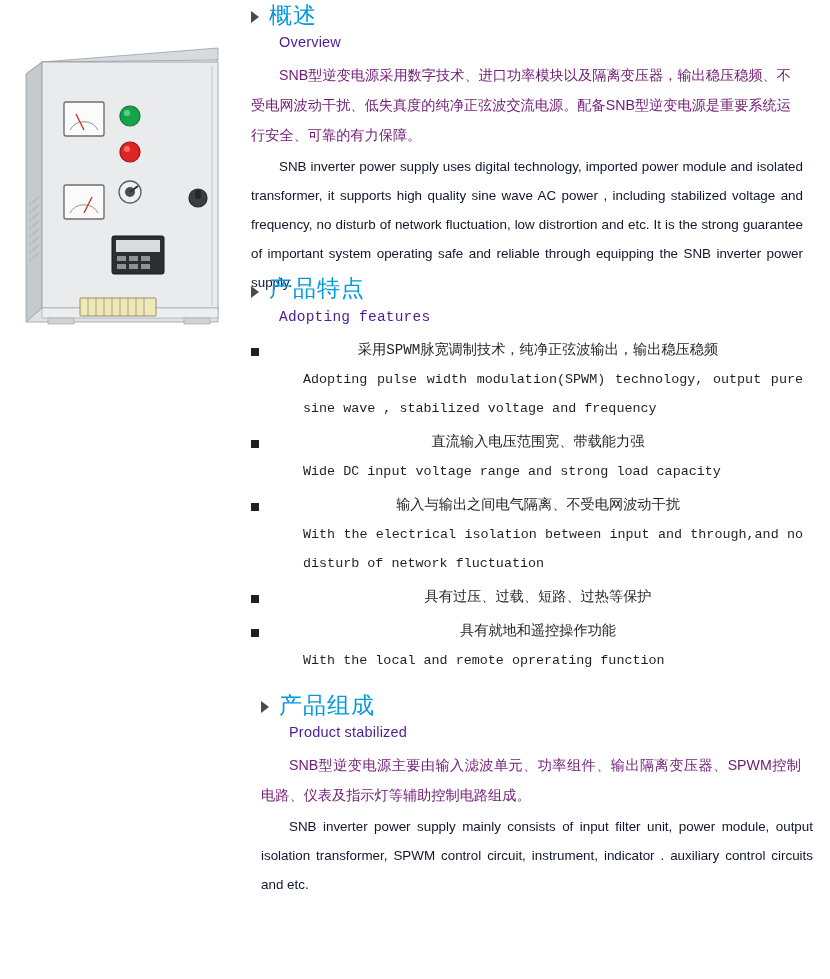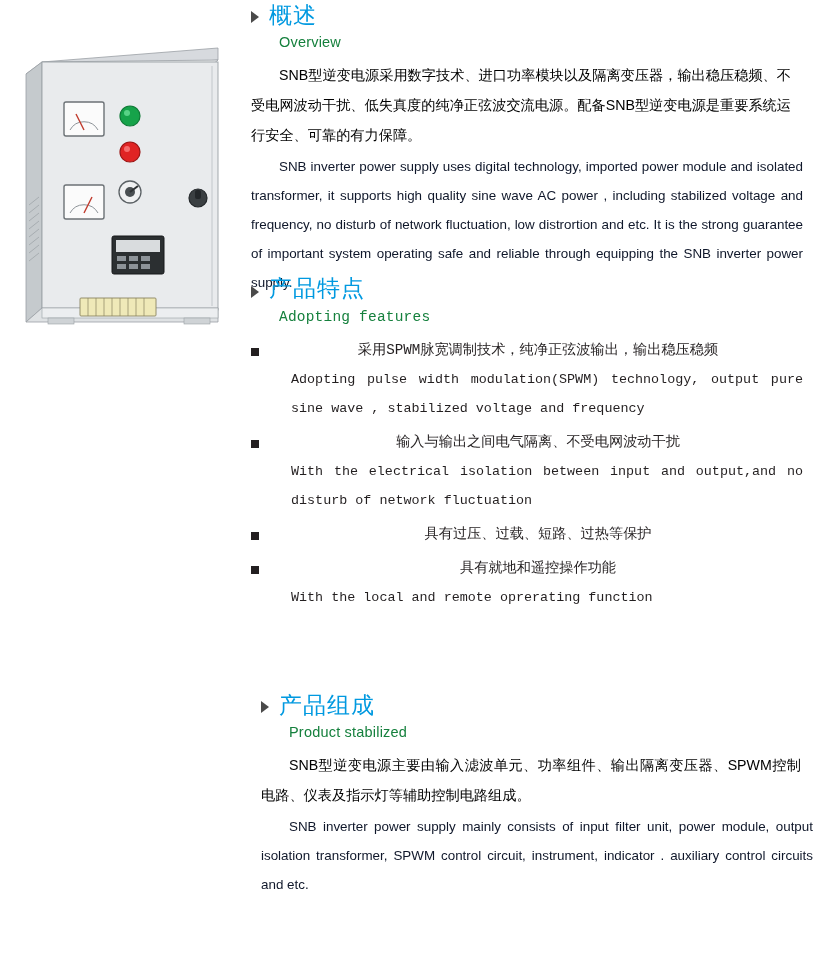--- a/index.html
+++ b/index.html
@@ -68,31 +68,31 @@
   .sec-cn {
     font-size: 23px;
     line-height: 30px;
     color: #0099e0;
     font-weight: normal;
     letter-spacing: 1px;
   }
   .sec-en {
     font-size: 14.5px;
     line-height: 20px;
-    color: #15803d;
+    color: #4c1d95;
     margin-left: 28px;
     margin-bottom: 8px;
     letter-spacing: 0.2px;
   }
 
   
   .para-cn {
     font-size: 14.2px;
     line-height: 30px;
-    color: #000000;
+    color: #701a75;
     text-indent: 28px;
     text-align: justify;
     margin: 0 12px 2px 0;
   }
   .para-en {
     font-size: 13.4px;
     line-height: 29px;
     color: #0f172a;
     text-align: justify;
     text-indent: 28px;
@@ -121,21 +121,21 @@
   .feat-cn {
     font-size: 14.2px;
     line-height: 30px;
     color: #231f20;
     text-align: center;
   }
   .feat-en {
     font-size: 13.4px;
     line-height: 29px;
     color: #231f20;
-    margin-left: 18px;
+    margin-left: 30px;
     text-align: justify;
   }
 
   .blk-overview { position: absolute; left: 6px; top: 0px; width: 552px; }
   .blk-features { position: absolute; left: 6px; top: 275px; width: 552px; font-family: Liberation Mono, monospace; }
   .blk-composition { position: absolute; left: 16px; top: 690px; width: 552px; }
 </style>
 </head>
 <body>
 
@@ -237,22 +237,27 @@
       <div class="sec-en">Adopting features</div>
 
       <ul class="features">
         <li class="feat">
           <span class="sq"></span>
           <div class="feat-cn">采用SPWM脉宽调制技术，纯净正弦波输出，输出稳压稳频</div>
           <div class="feat-en">Adopting pulse width modulation(SPWM) technology, output pure sine wave , stabilized voltage and frequency</div>
         </li>
         <li class="feat">
           <span class="sq"></span>
+          <div class="feat-cn">直流输入电压范围宽、带载能力强</div>
+          <div class="feat-en">Wide DC input voltage range and strong load capacity</div>
+        </li>
+        <li class="feat">
+          <span class="sq"></span>
           <div class="feat-cn">输入与输出之间电气隔离、不受电网波动干扰</div>
-          <div class="feat-en">With the electrical isolation between input and output,and no disturb of network fluctuation</div>
+          <div class="feat-en">With the electrical isolation between input and through,and no disturb of network fluctuation</div>
         </li>
         <li class="feat">
           <span class="sq"></span>
           <div class="feat-cn">具有过压、过载、短路、过热等保护</div>
         </li>
         <li class="feat">
           <span class="sq"></span>
           <div class="feat-cn">具有就地和遥控操作功能</div>
           <div class="feat-en">With the local and remote oprerating function</div>
         </li>

